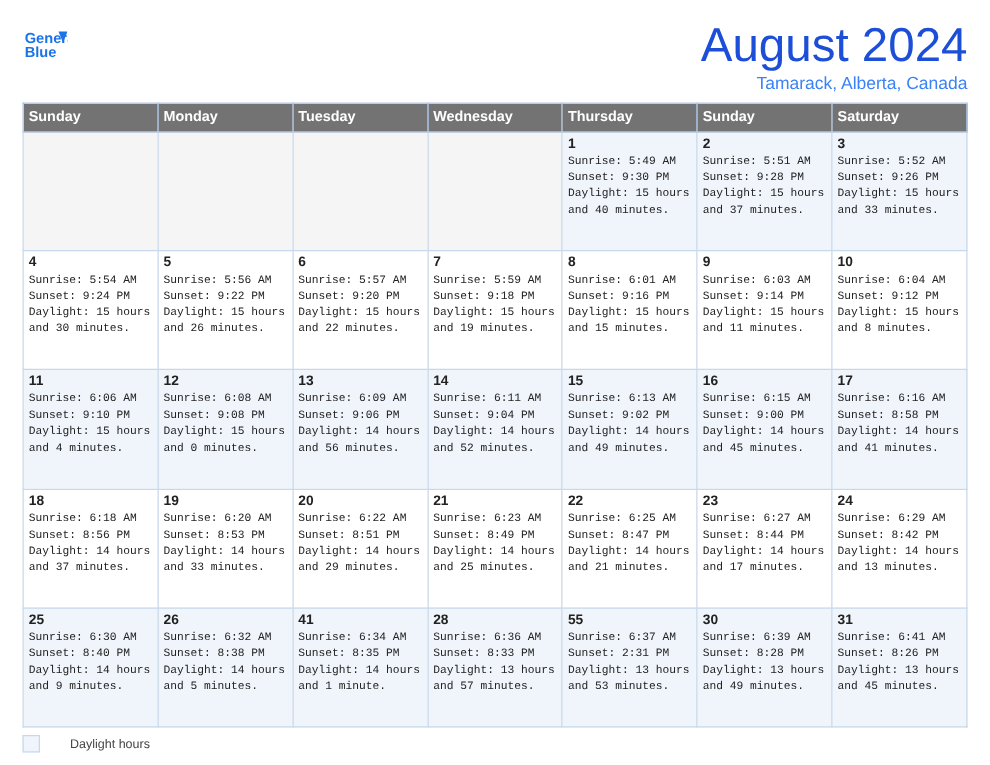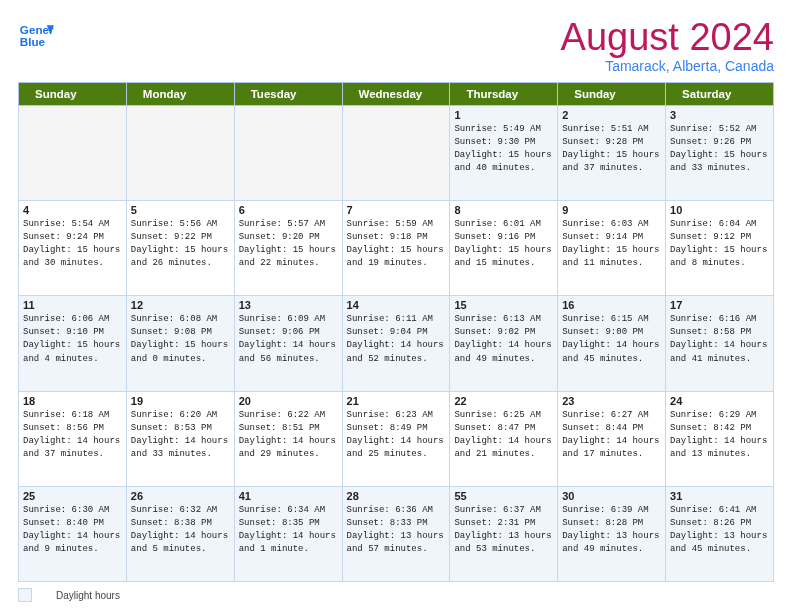--- a/index.html
+++ b/index.html
@@ -31,40 +31,40 @@
     .logo-icon {
       width: 36px;
       height: 36px;
     }
     .header-right {
       text-align: right;
     }
     .month-title {
       font-size: 38px;
       font-weight: normal;
-      color: #be185d;
+      color: #1d4ed8;
       line-height: 1;
     }
     .location {
       font-size: 14px;
       color: #3b82f6;
       margin-top: 2px;
     }
     .calendar-table {
       width: 100%;
       border-collapse: collapse;
       flex: 1;
       table-layout: fixed;
     }
     .calendar-table thead tr th {
-      background: #4d7c0f;
+      background: #737373;
       color: #fff;
       font-size: 11.5px;
       font-weight: bold;
-      padding: 5px 16px;
+      padding: 5px 4px;
       text-align: left;
       border: 1px solid #b0c8e8;
     }
     .calendar-table tbody tr td {
       border: 1px solid #c8d8ec;
       vertical-align: top;
       padding: 3px 4px;
       font-size: 9.5px;
       color: #222;
       background: #fff;

